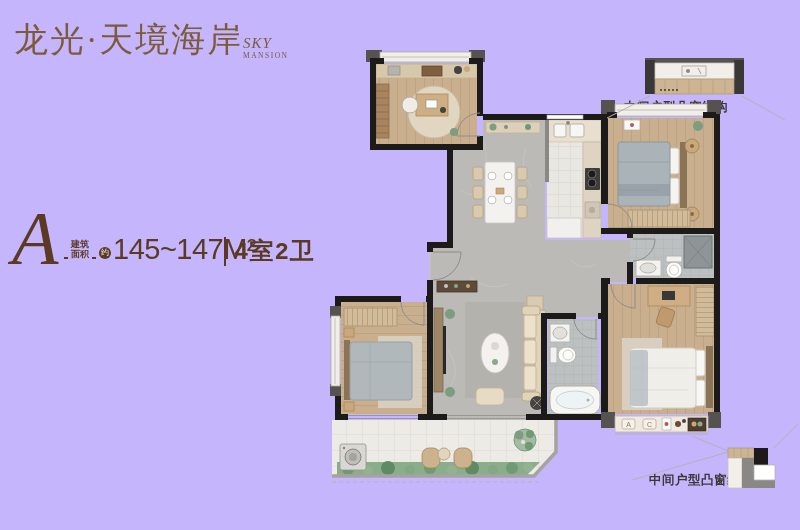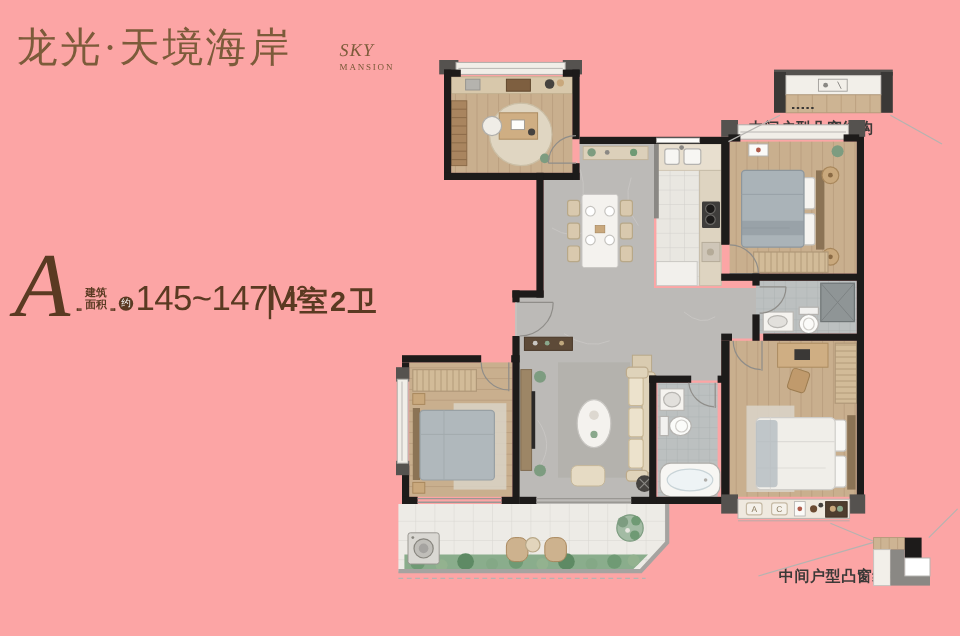--- a/index.html
+++ b/index.html
@@ -1,21 +1,21 @@
 <!DOCTYPE html>
 <html><head>
 <meta charset="utf-8">
 <style>
   html,body{margin:0;padding:0;background:#fff;}
-  #canvas{position:relative;width:800px;height:530px;background:#fca5a5;overflow:hidden;
+  #canvas{position:relative;width:800px;height:530px;background:#c4b5fd;overflow:hidden;
           font-family:"Liberation Sans",sans-serif;}
   
   .logo{position:absolute;left:14px;top:17px;font-family:"Liberation Serif",serif;
         font-size:34px;color:#7c5b3a;letter-spacing:2px;white-space:nowrap;}
-  .logo-sub{position:absolute;left:243px;top:36px;color:#7c5b3a;font-family:"Liberation Serif",serif;line-height:1;margin-left:40px;}
+  .logo-sub{position:absolute;left:243px;top:36px;color:#7c5b3a;font-family:"Liberation Serif",serif;line-height:1;}
   .logo-sub .sky{font-style:italic;font-size:15px;letter-spacing:1px;display:block;}
   .logo-sub .mansion{font-size:7.5px;letter-spacing:1.5px;display:block;margin-top:1px;}
   
   .unit-a{position:absolute;left:12px;top:204px;font-family:"Liberation Serif",serif;
           font-style:italic;font-size:76px;line-height:.9;color:#5a3a22;}
   .area-label{position:absolute;left:64px;top:239px;color:#5a3a22;font-size:9px;line-height:10px;
               font-weight:700;display:flex;align-items:flex-end;}
   .brk{width:3px;border:1px solid #5a3a22;}
   .brk.l{border-right:none;margin-right:3px;}
   .brk.r{border-left:none;margin-left:3px;}

